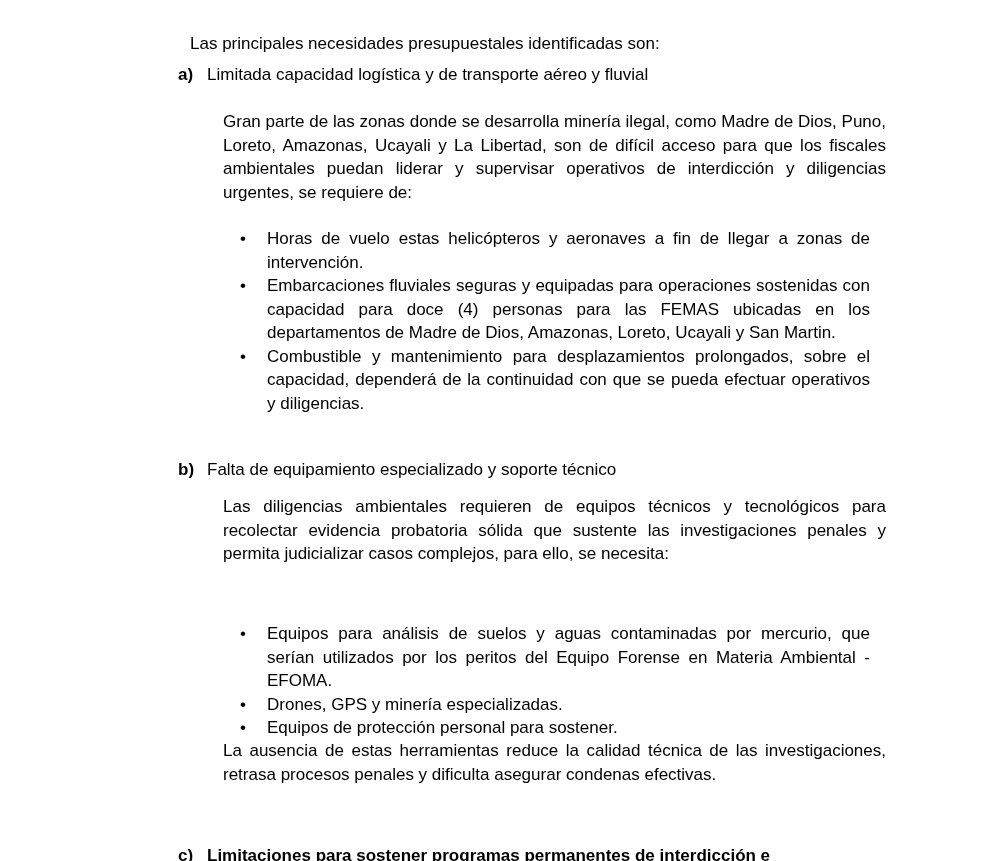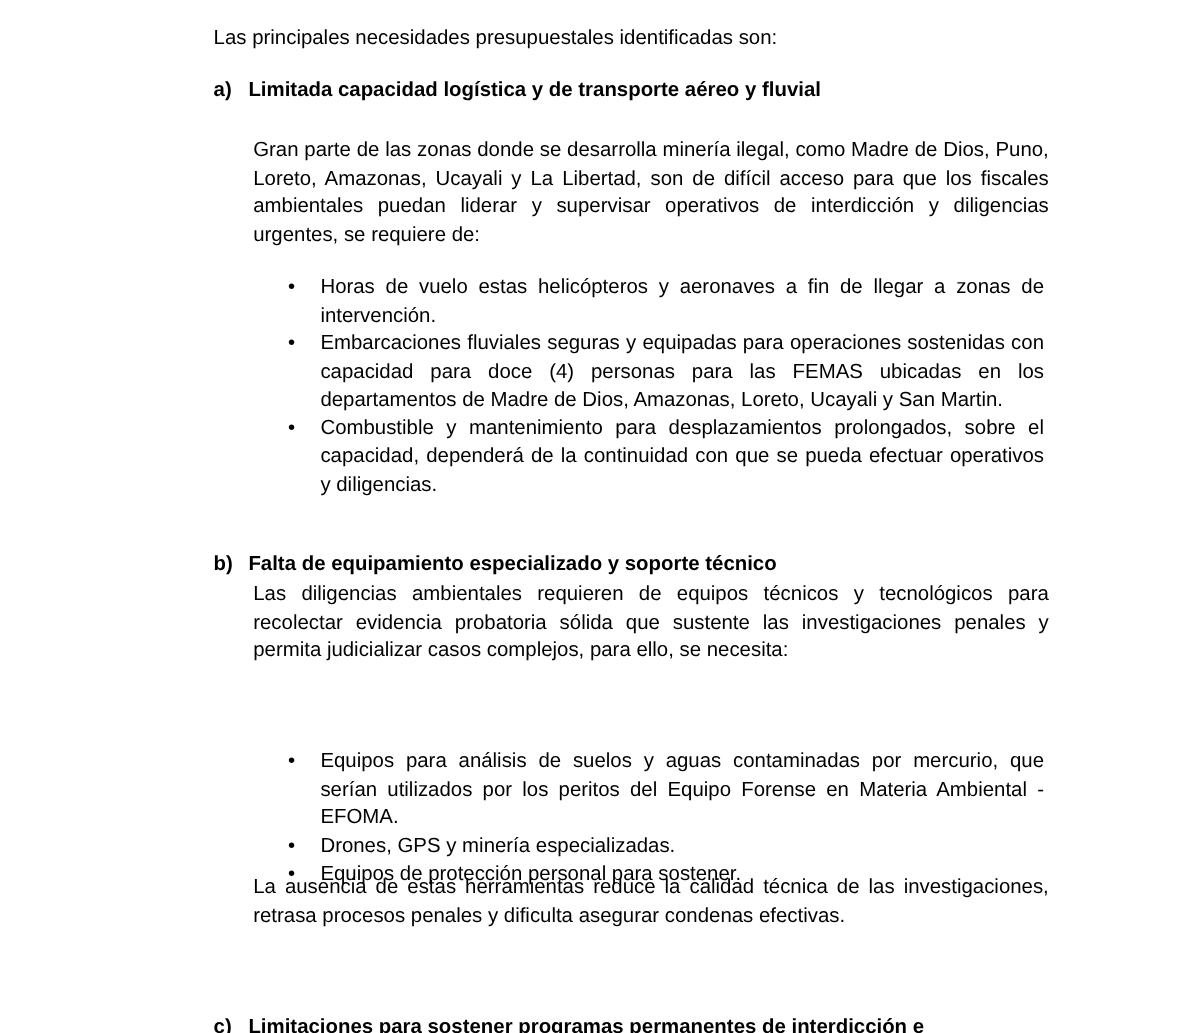--- a/index.html
+++ b/index.html
@@ -25,21 +25,21 @@
     width: 986px;
   }
 
   
   .para {
     font-size: 17px;
     line-height: 23.5px;
     text-align: justify;
     text-justify: inter-word;
     color: #000000;
-    margin: 4px;
+    margin: 16px;
   }
 
   
   .intro {
     position: absolute;
     left: 174px;
     top: 16px;
     width: 700px;
     text-align: left;
   }
@@ -56,21 +56,21 @@
     display: flex;
     align-items: baseline;
   }
   .heading .marker {
     width: 29px;
     flex: 0 0 29px;
     font-weight: bold;
   }
   .heading .htext {
     flex: 1 1 auto;
-    font-weight: bold;
+    font-weight: normal;
     white-space: nowrap;
   }
 
   
   .body-para {
     position: absolute;
     left: 207px;
     width: 663px;
   }
 
@@ -134,21 +134,21 @@
 <div id="page">
   <div class="doc-body">
 
     <p class="para intro">Las principales necesidades presupuestales identificadas son:</p>
 
     <div class="heading" style="top: 63px;">
       <span class="marker">a)</span>
       <span class="htext">Limitada capacidad logística y de transporte aéreo y fluvial</span>
     </div>
 
-    <p class="para body-para" style="top: 109px;">Gran parte de las zonas donde se desarrolla minería ilegal, como Madre de Dios, Puno, Loreto, Amazonas, Ucayali y La Libertad, son de difícil acceso para que los fiscales ambientales puedan liderar y supervisar operativos de interdicción y diligencias urgentes, se requiere de:</p>
+    <p class="para body-para" style="top: 94px;">Gran parte de las zonas donde se desarrolla minería ilegal, como Madre de Dios, Puno, Loreto, Amazonas, Ucayali y La Libertad, son de difícil acceso para que los fiscales ambientales puedan liderar y supervisar operativos de interdicción y diligencias urgentes, se requiere de:</p>
 
     <ul class="bullets" style="top: 227px;">
       <li>
         <span class="dot">•</span>
         <span class="btext">Horas de vuelo estas helicópteros y aeronaves a fin de llegar a zonas de intervención.</span>
       </li>
       <li>
         <span class="dot">•</span>
         <span class="btext">Embarcaciones fluviales seguras y equipadas para operaciones sostenidas con capacidad para doce (4) personas para las FEMAS ubicadas en los departamentos de Madre de Dios, Amazonas, Loreto, Ucayali y San Martin.</span>
       </li>

